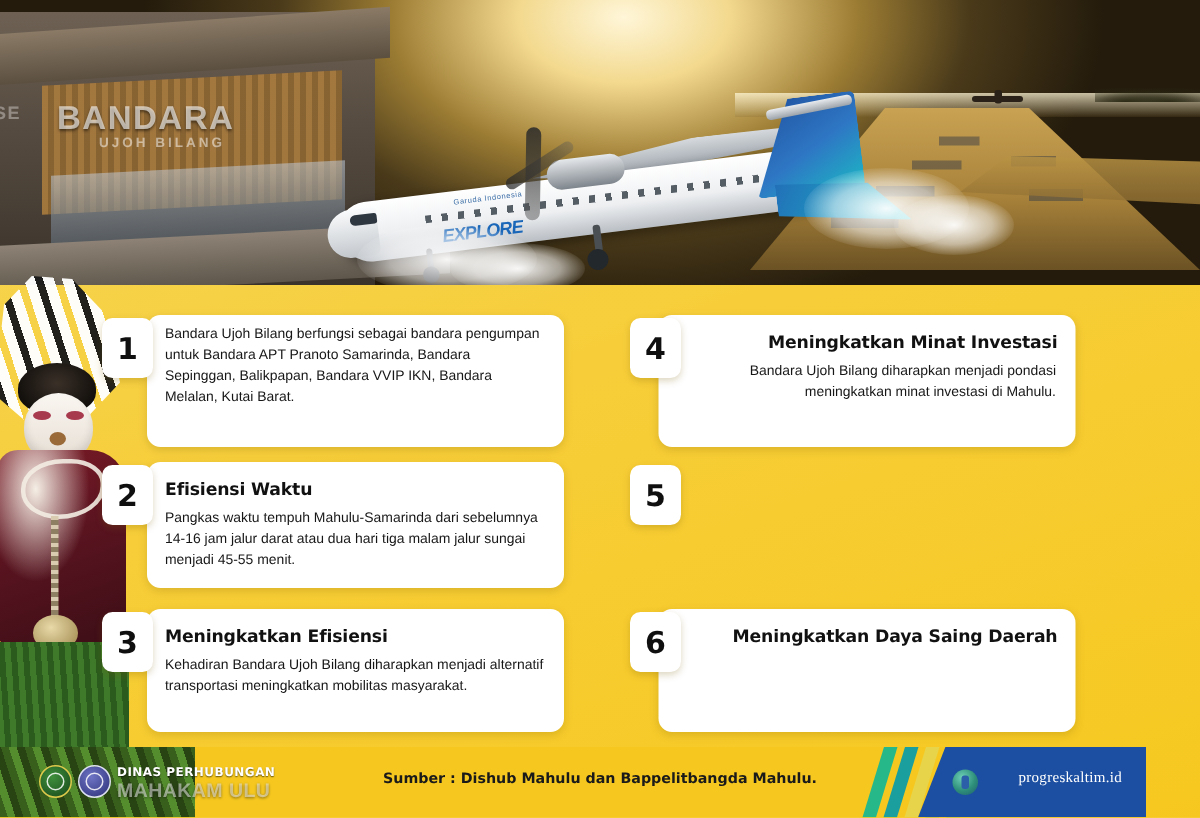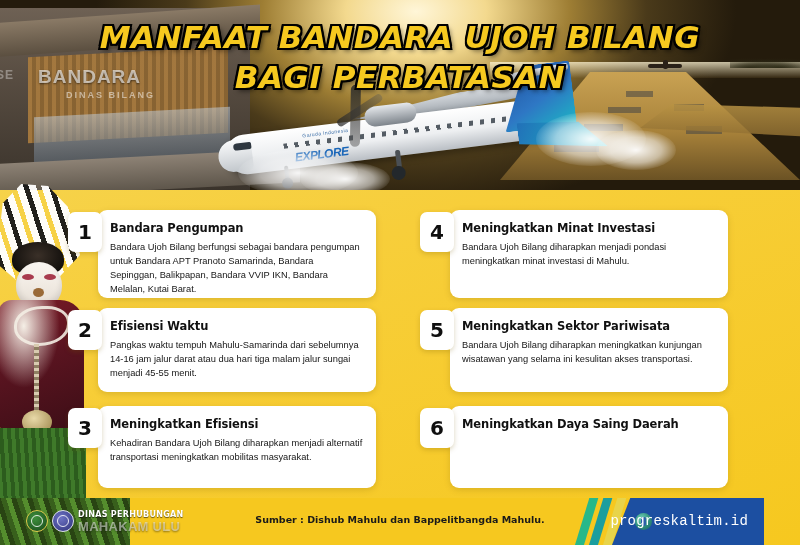--- a/index.html
+++ b/index.html
@@ -53,21 +53,21 @@
     transform: skewY(-3deg);
   }
   .hdr-glass {
     position: absolute; left: 34px; top: 104px;
     width: 196px; height: 70px;
     background: linear-gradient(180deg, rgba(190,200,210,.55), rgba(60,70,80,.8));
     transform: skewY(-3deg);
   }
   .hdr-sign1 {
     position: absolute; left: 38px; top: 58px;
-    font-size: 19px; font-weight: bold; letter-spacing: 1px;
+    font-size: 22px; font-weight: bold; letter-spacing: 1px;
     color: rgba(255,255,255,.62);
     text-shadow: 0 1px 2px rgba(0,0,0,.5);
   }
   .hdr-sign2 {
     position: absolute; left: 66px; top: 82px;
     font-size: 9px; font-weight: bold; letter-spacing: 2px;
     color: rgba(255,255,255,.5);
   }
   .hdr-sign0 {
     position: absolute; left: -4px; top: 60px;
@@ -309,21 +309,21 @@
     position: absolute;
     top: 0; left: 0; width: 800px; height: 308px;
   }
   .card {
     position: absolute;
     background: #FFFFFF;
     border-radius: 9px;
     box-shadow: 0 2px 6px rgba(120,90,0,.22);
   }
   .card-col-l { left: 98px; width: 278px; }
-  .card-col-r { left: 450px; width: 278px; }
+  .card-col-r { left: 439px; width: 278px; text-align: right; }
   .card-r1 { top: 20px; height: 88px; }
   .card-r2 { top: 118px; height: 84px; }
   .card-r3 { top: 216px; height: 82px; }
 
   .badge {
     position: absolute;
     width: 34px; height: 40px;
     background: #FFFFFF;
     border-radius: 7px;
     box-shadow: 0 2px 5px rgba(120,90,0,.25);
@@ -418,22 +418,22 @@
     position:absolute; right: 112px; top: 15px;
     width: 17px; height: 17px; border-radius: 50%;
     background: radial-gradient(circle at 38% 32%, #6FD0B8 0%, #2E8F7A 55%, #1D5C6E 100%);
   }
   .f-brandlogo::after {
     content:''; position:absolute; left: 6px; top: 4px;
     width: 5px; height: 9px; background: #2B5FA8; border-radius: 2px;
   }
   .f-brand {
     position:absolute; right: 16px; top: 15px;
-    font-family: Liberation Mono, monospace;
-    font-size: 14px; color: #FFFFFF; letter-spacing: .2px;
+    font-family: Liberation Serif, serif;
+    font-size: 10px; color: #FFFFFF; letter-spacing: .2px;
   }
 </style>
 </head>
 <body>
 
 <div class="infographic">
 
   <div class="header">
 
     <div class="hdr-horizon"></div>
@@ -448,21 +448,21 @@
     </div>
     <div class="hdr-runway2"></div>
     <div class="hdr-farplane"></div>
 
     <div class="hdr-building">
       <div class="hdr-roof"></div>
       <div class="hdr-wood"></div>
       <div class="hdr-glass"></div>
       <div class="hdr-sign0">SE</div>
       <div class="hdr-sign1">BANDARA</div>
-      <div class="hdr-sign2">DINAS BILANG</div>
+      <div class="hdr-sign2">UJOH BILANG</div>
     </div>
     <div class="hdr-pavement"></div>
 
     <div class="plane">
       <div class="wing"></div>
       <div class="fuselage"></div>
       <div class="nose"></div>
       <div class="cockpit-win"></div>
       <div class="windows"></div>
       <div class="engine"></div>
@@ -477,24 +477,20 @@
       <div class="gear-wheel" style="left:170px;top:72px;width:14px;height:14px;"></div>
       <div class="livery-sub">Garuda Indonesia</div>
       <div class="livery-text">EXPLORE</div>
     </div>
 
     <div class="smoke" style="left:238px;top:150px;width:120px;height:46px;"></div>
     <div class="smoke" style="left:300px;top:162px;width:90px;height:34px;"></div>
     <div class="smoke" style="left:536px;top:112px;width:110px;height:54px;"></div>
     <div class="smoke" style="left:596px;top:130px;width:80px;height:40px;"></div>
 
-    <div class="title-wrap">
-      <div class="title-line">MANFAAT BANDARA UJOH BILANG</div>
-      <div class="title-line">BAGI PERBATASAN</div>
-    </div>
   </div>
 
   <div class="body-area">
 
     <div class="dancer">
       <div class="d-feathers"></div>
       <div class="d-hair"></div>
       <div class="d-face">
         <div class="d-paint" style="left:6px;top:12px;width:12px;height:6px;"></div>
         <div class="d-paint" style="left:28px;top:12px;width:12px;height:6px;"></div>
@@ -503,21 +499,20 @@
       <div class="d-body"></div>
       <div class="d-scroll"></div>
       <div class="d-bead"></div>
       <div class="d-gong"></div>
       <div class="d-grass"></div>
     </div>
 
     <div class="cards">
 
       <div class="card card-col-l card-r1">
-        <div class="card-title">Bandara Pengumpan</div>
         <div class="card-desc">Bandara Ujoh Bilang berfungsi sebagai bandara pengumpan untuk Bandara APT Pranoto Samarinda, Bandara Sepinggan, Balikpapan, Bandara VVIP IKN, Bandara Melalan, Kutai Barat.</div>
       </div>
       <div class="badge badge-col-l badge-r1">1</div>
 
       <div class="card card-col-l card-r2">
         <div class="card-title">Efisiensi Waktu</div>
         <div class="card-desc">Pangkas waktu tempuh Mahulu-Samarinda dari sebelumnya 14-16 jam jalur darat atau dua hari tiga malam jalur sungai menjadi 45-55 menit.</div>
       </div>
       <div class="badge badge-col-l badge-r2">2</div>
 
@@ -526,24 +521,20 @@
         <div class="card-desc">Kehadiran Bandara Ujoh Bilang diharapkan menjadi alternatif transportasi meningkatkan mobilitas masyarakat.</div>
       </div>
       <div class="badge badge-col-l badge-r3">3</div>
 
       <div class="card card-col-r card-r1">
         <div class="card-title">Meningkatkan Minat Investasi</div>
         <div class="card-desc">Bandara Ujoh Bilang diharapkan menjadi pondasi meningkatkan minat investasi di Mahulu.</div>
       </div>
       <div class="badge badge-col-r badge-r1">4</div>
 
-      <div class="card card-col-r card-r2">
-        <div class="card-title">Meningkatkan Sektor Pariwisata</div>
-        <div class="card-desc">Bandara Ujoh Bilang diharapkan meningkatkan kunjungan wisatawan yang selama ini kesulitan akses transportasi.</div>
-      </div>
       <div class="badge badge-col-r badge-r2">5</div>
 
       <div class="card card-col-r card-r3">
         <div class="card-title">Meningkatkan Daya Saing Daerah</div>
       </div>
       <div class="badge badge-col-r badge-r3">6</div>
 
     </div>
   </div>
 

